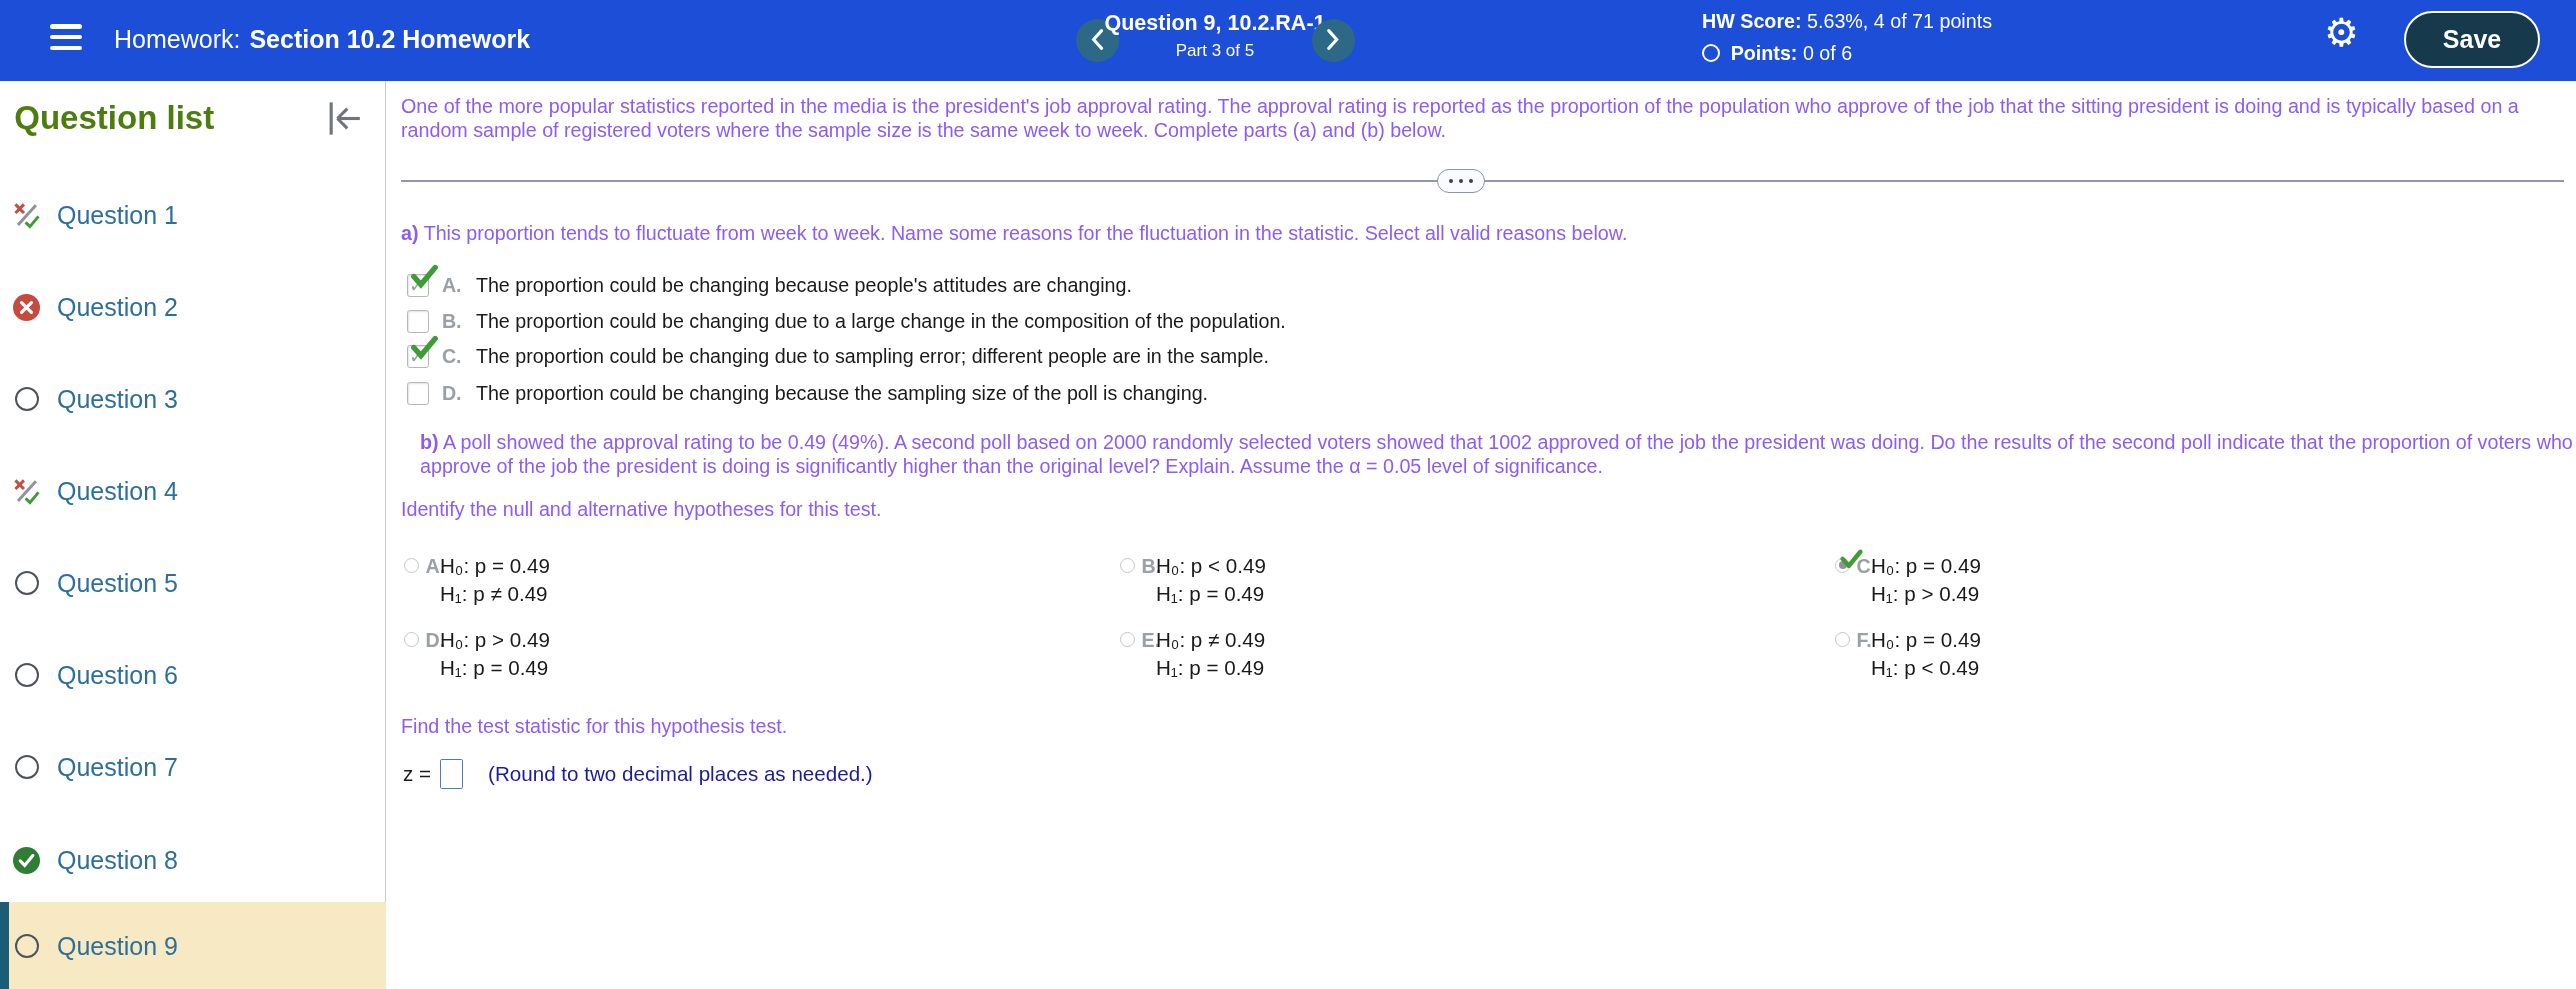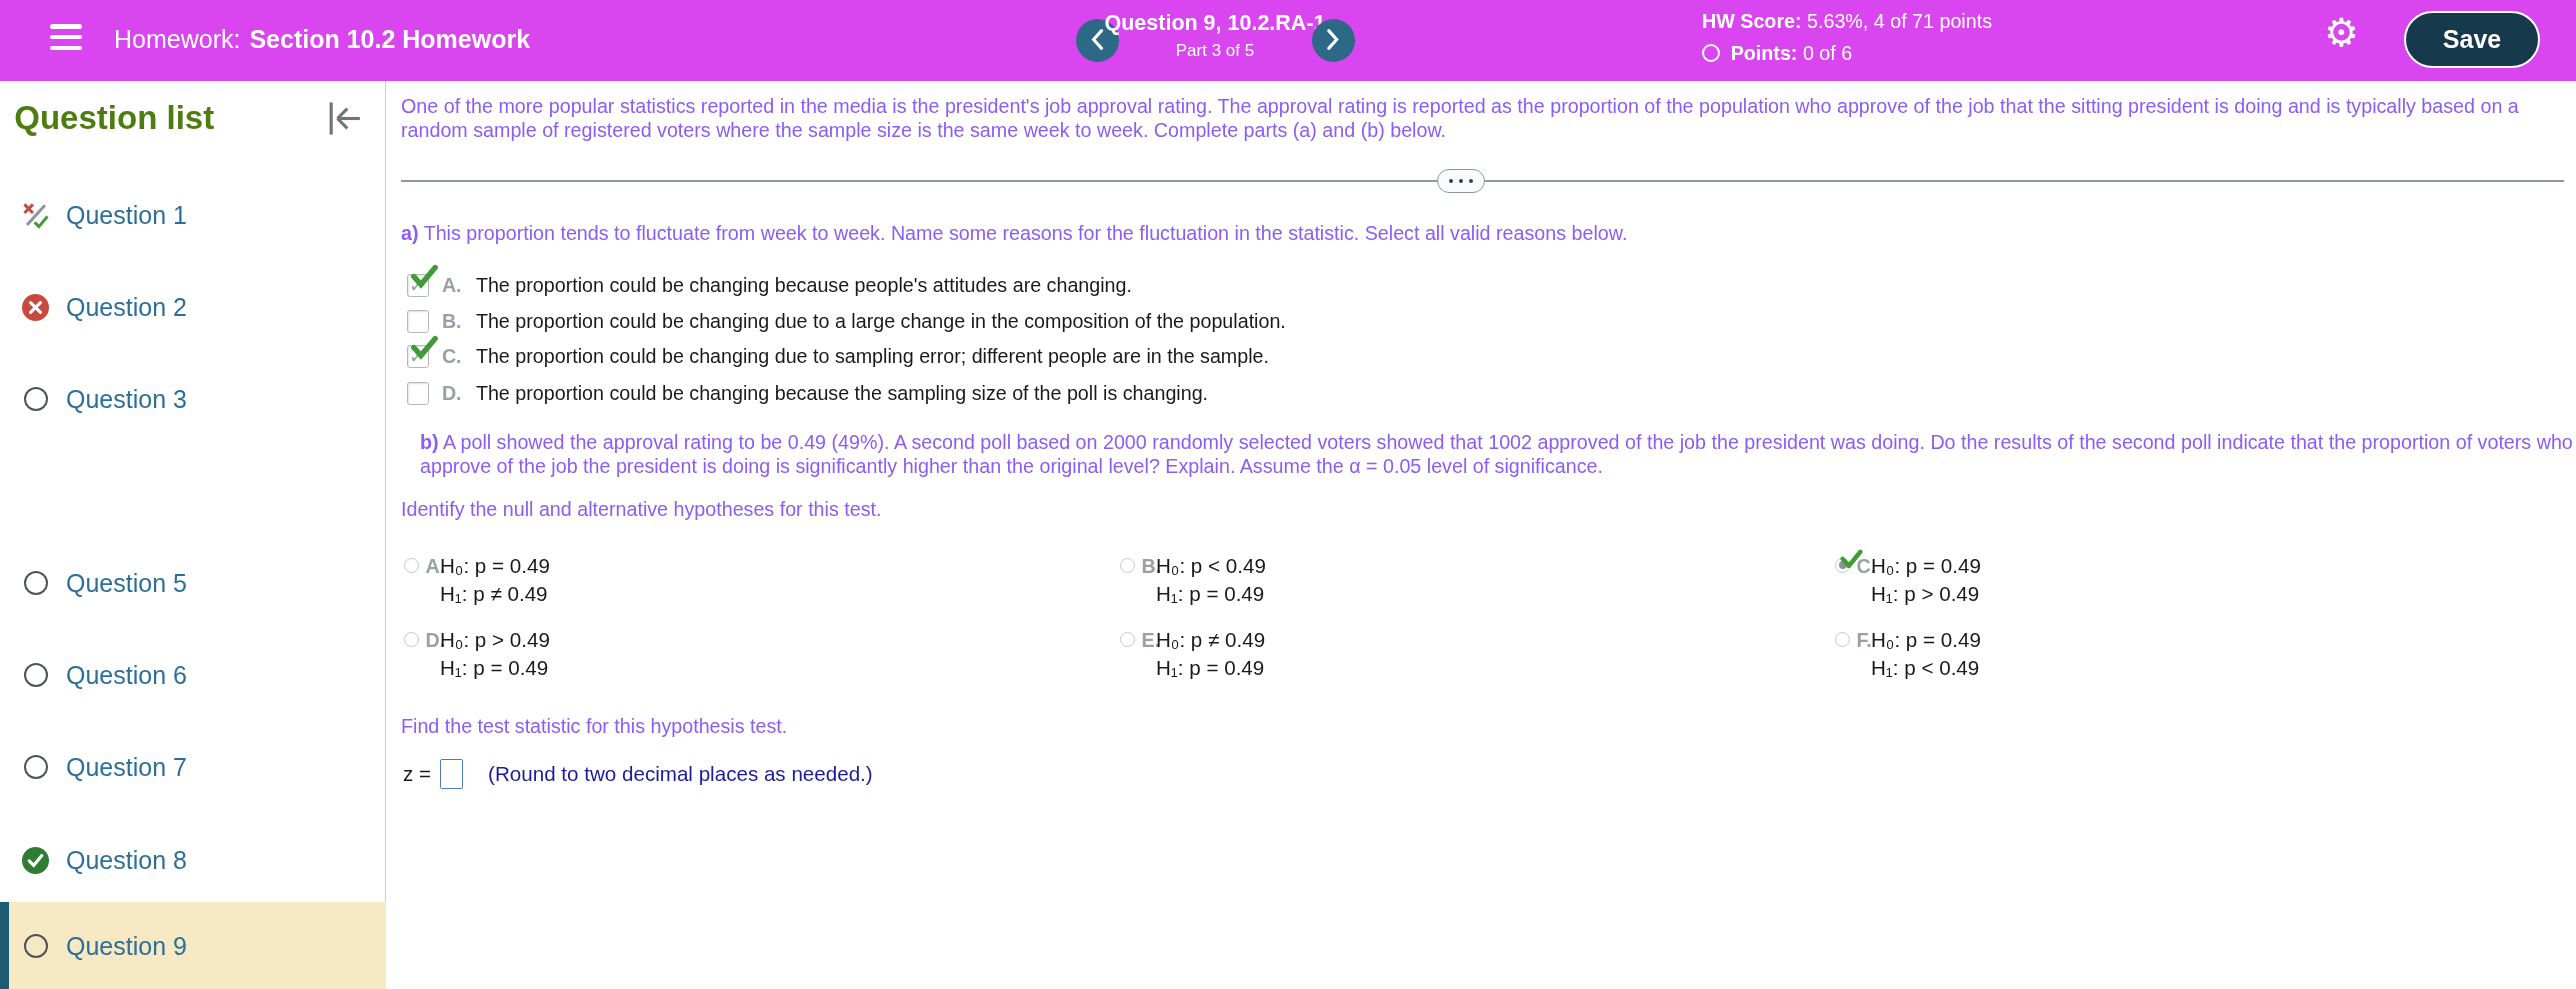--- a/index.html
+++ b/index.html
@@ -2,41 +2,41 @@
 <html style="font-size:14.3px"><head>
 <meta charset="utf-8">
 <style>
   * { margin:0; padding:0; box-sizing:border-box; }
   html,body { width:2576px; height:989px; }
   body {
     position:relative; overflow:hidden; background:#ffffff;
     font-family:"Liberation Sans","DejaVu Sans",sans-serif; color:#1a1a1a;
   }
   
-  .header { position:absolute; left:0; top:0; width:2576px; height:81px; background:#d946ef; color:#fff; z-index:5; }
+  .header { position:absolute; left:0; top:0; width:2576px; height:81px; background:#1d4ed8; color:#fff; z-index:5; }
   .hamburger { position:absolute; left:50px; top:24px; width:34px; height:32px; cursor:pointer; }
   .hamburger i { display:block; width:32px; height:4.5px; background:#fff; border-radius:2.7px; margin-bottom:6.3px; }
   .hw-title { position:absolute; left:114px; top:25px; font-size:25px; white-space:nowrap; }
   .hw-title .bold { font-weight:bold; margin-left:9px; }
   .nav-circle { position:absolute; top:19px; width:43px; height:43px; border-radius:50%; background:#2d6986; display:flex; align-items:center; justify-content:center; cursor:pointer; }
   .nav-prev { left:1076px; } .nav-next { left:1312px; }
   .qnav { position:absolute; left:1215px; top:10.7px; transform:translateX(-50%); text-align:center; white-space:nowrap; }
   .qnav .qlabel { font-size:21.5px; font-weight:bold; }
   .qnav .qpart { font-size:17px; margin-top:5.4px; }
   .scorebox { position:absolute; left:1702px; top:9.8px; font-size:19.7px; white-space:nowrap; }
   .scorebox .row2 { margin-top:9px; display:flex; align-items:center; }
   .scorebox b { font-weight:bold; }
   .ring { display:inline-block; width:18px; height:18px; border:2.7px solid #fff; border-radius:50%; margin-right:10.7px; }
   .gear { position:absolute; left:2324px; top:12.5px; font-size:39px; color:#fff; cursor:pointer; line-height:1; }
   .save-btn { position:absolute; left:2404px; top:10.7px; width:136px; height:57px; background:#17394c; border:2.7px solid #fff; border-radius:30px; color:#fff; font-size:25px; font-weight:bold; display:flex; align-items:center; justify-content:center; cursor:pointer; }
   
   .sidebar { position:absolute; left:0; top:81px; width:386px; height:909px; background:#fff; border-right:0.9px solid #c9ccd0; }
   .sb-title { position:absolute; left:14.3px; top:18px; font-size:33px; font-weight:bold; color:#4d7c0f; }
   .collapse-btn { position:absolute; left:324px; top:16px; width:43px; height:43px; cursor:pointer; }
-  .q-row { position:absolute; left:0; width:386px; height:92px; display:flex; align-items:center; padding-left:21px; cursor:pointer;text-align:center; }
+  .q-row { position:absolute; left:0; width:386px; height:92px; display:flex; align-items:center; padding-left:12px; cursor:pointer;text-align:center; }
   .q-row .ic { width:29px; height:29px; flex:0 0 29px; display:flex; align-items:center; justify-content:center; }
   .q-row .lbl { margin-left:16px; font-size:25px; color:#2e6f99; }
   .q-row.active { background:#f7e9c4; }
   .q-row.active::before { content:""; position:absolute; left:0; top:0; width:9px; height:100%; background:#1d5c75; }
   .circ-empty { width:24px; height:24px; border:2.7px solid #4d5359; border-radius:50%; }
   
   .content { position:absolute; left:0; top:81px; width:2576px; height:909px; }
   .para { position:absolute; font-size:19.7px; line-height:24px; color:#8b5cf6; }
   .intro { left:401px; top:12.5px; width:2165px; }
   .divider { position:absolute; left:401px; top:99px; width:2163px; height:1.8px; background:#8e99a3; }
@@ -130,20 +130,31 @@
         </svg>
       </span>
     <span class="lbl">Question 2</span>
   </div>
   <div class="q-row" style="top:272px">
     <span class="ic">
         <span class="circ-empty"></span>
       </span>
     <span class="lbl">Question 3</span>
   </div>
+  <div class="q-row" style="top:364px">
+    <span class="ic">
+        <svg width="29" height="29" viewBox="0 0 34 34">
+          <line x1="4" y1="4" x2="14" y2="14" stroke="#c44c41" stroke-width="3.5"></line>
+          <line x1="14" y1="4" x2="4" y2="14" stroke="#c44c41" stroke-width="3.5"></line>
+          <line x1="28" y1="5" x2="7" y2="28" stroke="#8f9499" stroke-width="3.5"></line>
+          <polyline points="16,25 21,30 31,18" fill="none" stroke="#3f9c35" stroke-width="3.5"></polyline>
+        </svg>
+      </span>
+    <span class="lbl">Question 4</span>
+  </div>
   <div class="q-row" style="top:456px">
     <span class="ic">
         <span class="circ-empty"></span>
       </span>
     <span class="lbl">Question 5</span>
   </div>
   <div class="q-row" style="top:548px">
     <span class="ic">
         <span class="circ-empty"></span>
       </span>

